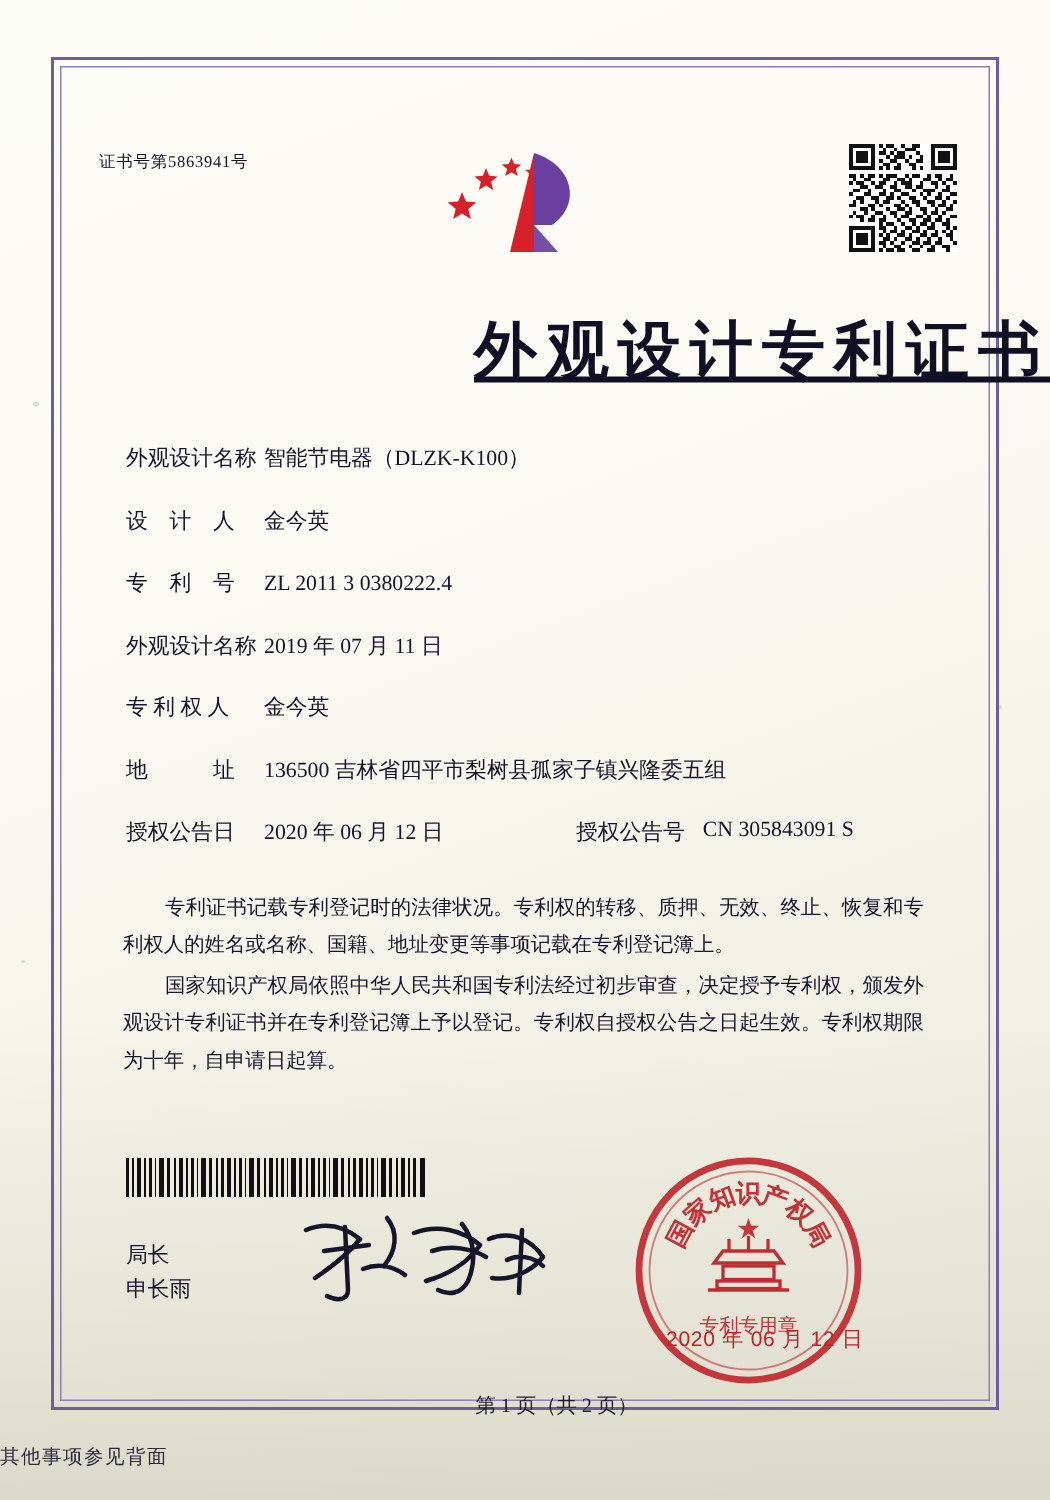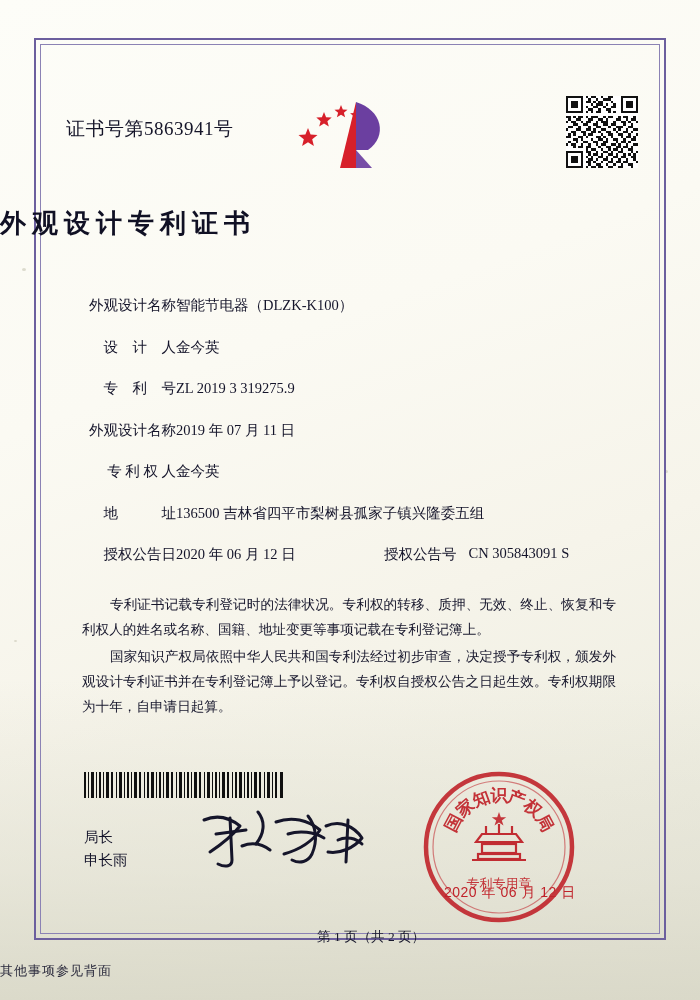--- a/index.html
+++ b/index.html
@@ -41,22 +41,22 @@
   .border-inner {
     position: absolute;
     left: 40px; top: 44px;
     width: 620px; height: 890px;
     border: 1px solid #8b82b4;
     box-sizing: border-box;
   }
 
   .cert-no {
     position: absolute;
-    left: 66px; top: 116px;
-    font-size: 19px;
+    left: 66px; top: 100px;
+    font-size: 11px;
     letter-spacing: 0.5px;
     color: #141428;
     white-space: nowrap;
   }
 
   
   .logo {
     position: absolute;
     left: 296px; top: 96px;
     width: 108px; height: 82px;
@@ -68,46 +68,46 @@
     position: absolute;
     right: 62px; top: 96px;
     width: 72px; height: 72px;
   }
   .qr svg { display:block; }
 
   .title {
     position: absolute;
     left: 0; right: 0;
     top: 206px;
-    text-align: left;
-    font-size: 26px;
+    text-align: right;
+    font-size: 42px;
     font-weight: bold;
     letter-spacing: 6px;
     color: #101024;
     font-family: "Liberation Serif", serif;
+    text-decoration: underline;
   }
 
   .fields {
     position: absolute;
     left: 84px; top: 296px;
     width: 540px;
   }
   .field-row {
     display: flex;
     align-items: baseline;
     font-size: 14.5px;
     margin-bottom: 22.5px;
     color: #14142a;
     white-space: nowrap;
   }
   .field-label {
     width: 92px;
     flex: 0 0 92px;
     letter-spacing: 0px;
-    text-align: right;
   }
   .field-value { flex: 1 1 auto; }
 
   .row-two { display:flex; align-items: baseline; }
   .row-two .col-a { width: 300px; display:flex; }
   .row-two .col-b { display:flex;text-align:right; }
   .row-two .lbl2 { flex: 0 0 auto; }
 
   .paragraphs {
     position: absolute;
@@ -440,21 +440,21 @@
     <div class="field-row">
       <span class="field-label">外观设计名称</span>
       <span class="field-value">智能节电器（DLZK-K100）</span>
     </div>
     <div class="field-row">
       <span class="field-label">设　计　人</span>
       <span class="field-value">金今英</span>
     </div>
     <div class="field-row">
       <span class="field-label">专　利　号</span>
-      <span class="field-value">ZL 2019 3 319275.9</span>
+      <span class="field-value">ZL 2011 3 0380222.4</span>
     </div>
     <div class="field-row">
       <span class="field-label">外观设计名称</span>
       <span class="field-value">2019 年 07 月 11 日</span>
     </div>
     <div class="field-row">
       <span class="field-label">专 利 权 人</span>
       <span class="field-value">金今英</span>
     </div>
     <div class="field-row">

